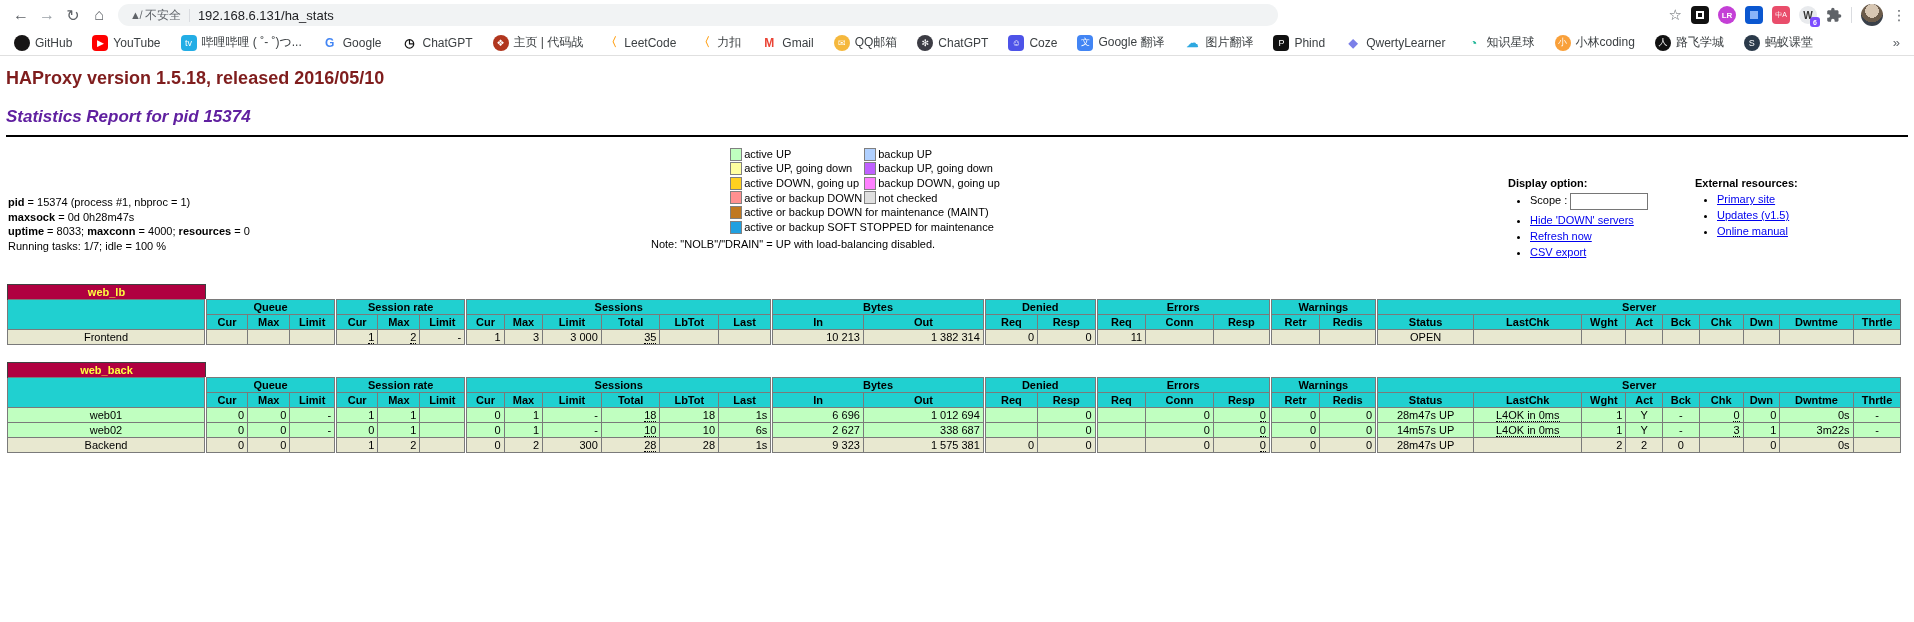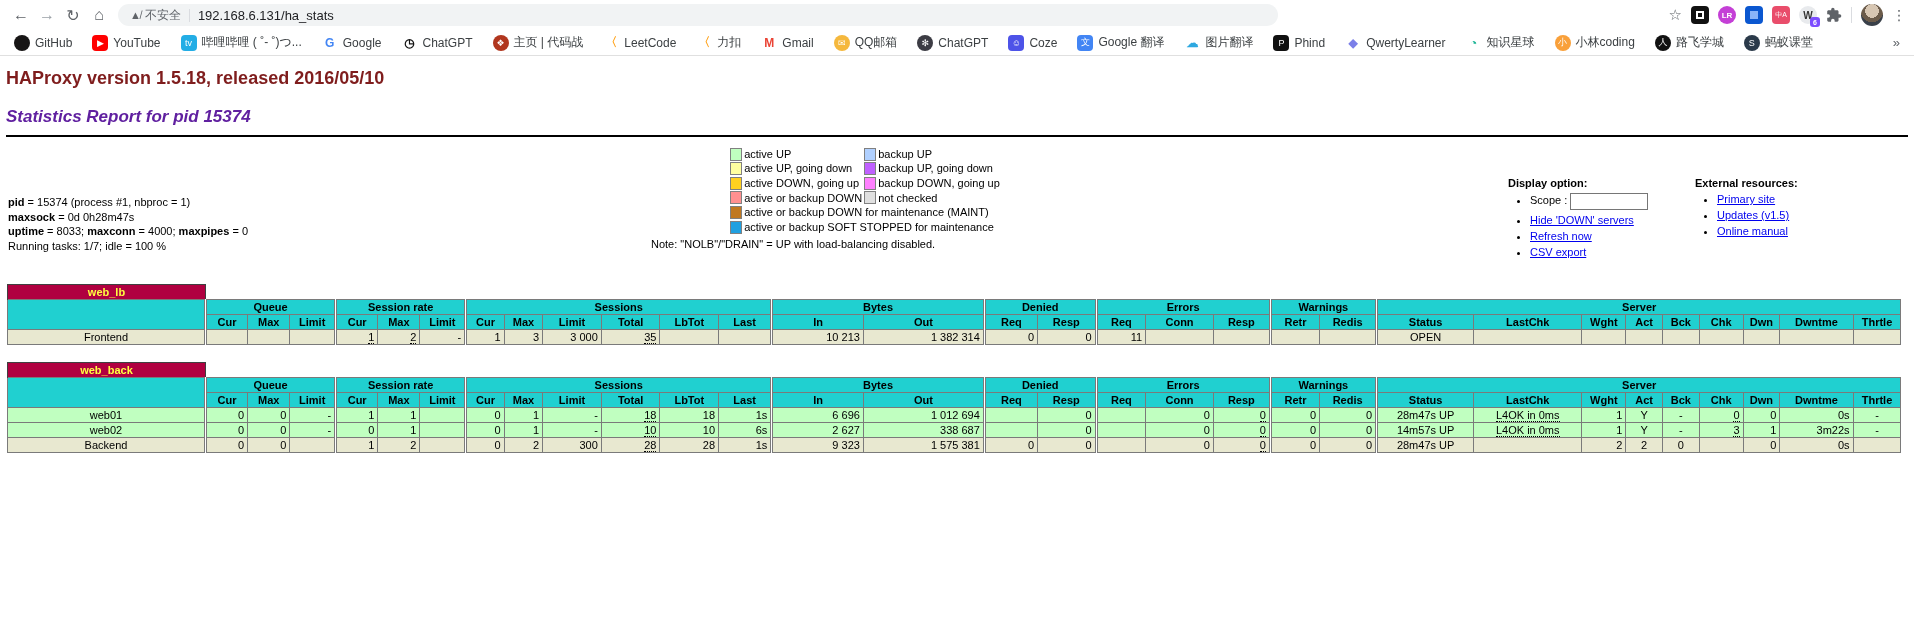--- a/index.html
+++ b/index.html
@@ -200,21 +200,21 @@
 
 <div class="page">
   <a class="hap-title">HAProxy version 1.5.18, released 2016/05/10</a>
   <div class="hap-sub">Statistics Report for pid 15374</div>
   <hr class="hap-hr">
 
   <div class="info-row">
     <div class="proc-info">
           <div><b>pid</b><span> = 15374 (process #1, nbproc = 1)</span></div>
           <div><b>maxsock</b><span> = 0d 0h28m47s</span></div>
-          <div><b>uptime</b><span> = 8033; </span><b>maxconn</b><span> = 4000; </span><b>maxpipes</b><span> = 0</span></div>
+          <div><b>uptime</b><span> = 8033; </span><b>maxconn</b><span> = 4000; </span><b>resources</b><span> = 0</span></div>
           <div><span>Running tasks: 1/7; idle = 100 %</span></div>
         </div>
 
     <div class="legend-wrap">
       <table class="legend-table">
             <tbody>
               <tr>
                 <td><span class="sw" style="background: rgb(192, 255, 192);"></span></td>
                 <td>active UP</td>
                 <td><span class="sw" style="background: rgb(176, 208, 255);"></span></td>

